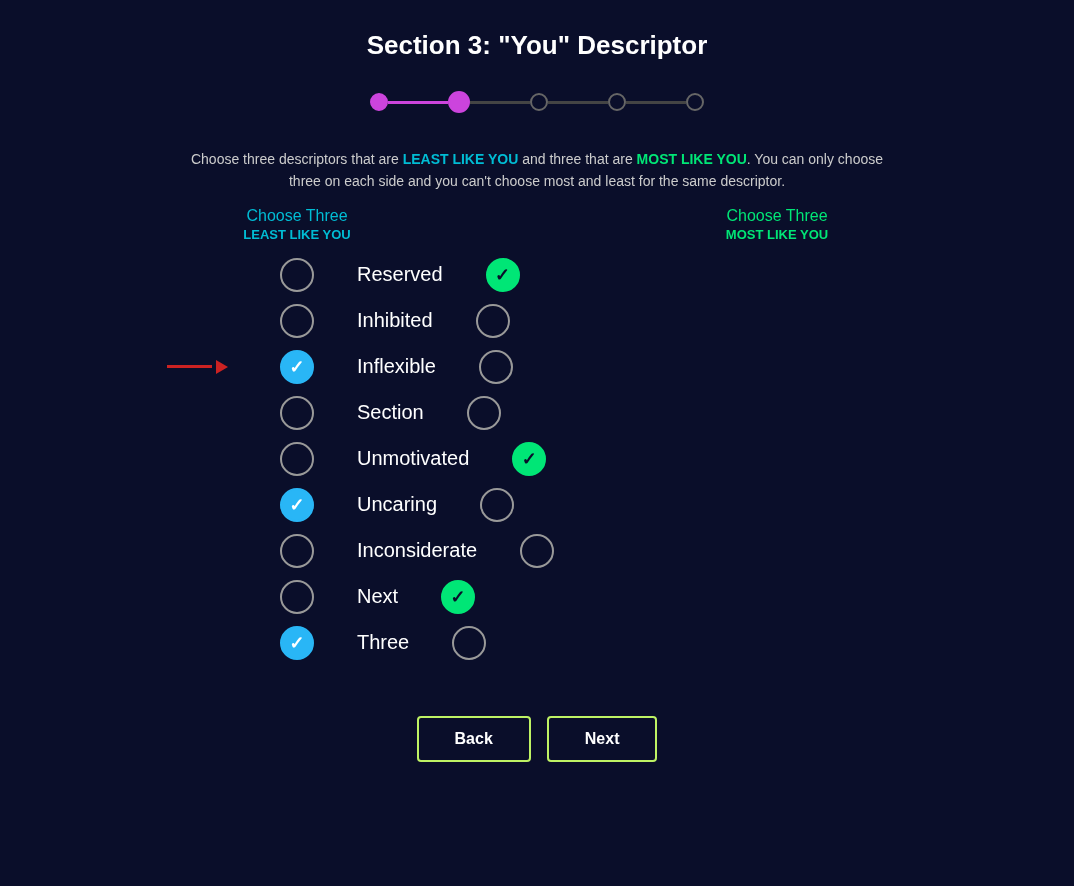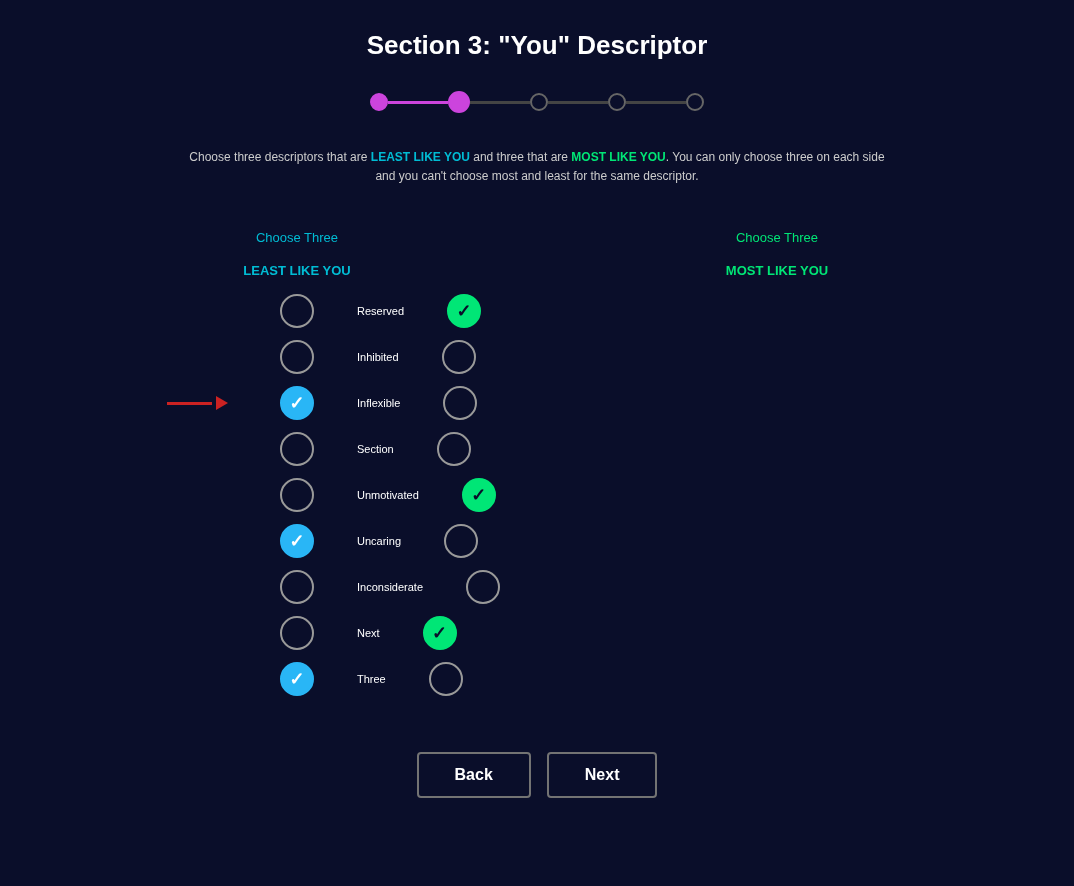--- a/index.html
+++ b/index.html
@@ -57,24 +57,24 @@
       background: #444;
     }
 
     .progress-line.completed {
       background: #cc44dd;
     }
 
     
     .instructions {
       text-align: center;
-      font-size: 12px;
+      font-size: 14px;
       color: #cccccc;
       max-width: 700px;
-      margin-bottom: 44px;
+      margin-bottom: 14px;
       line-height: 1.6;
     }
 
     .instructions .least {
       color: #00bcd4;
       font-weight: bold;
     }
 
     .instructions .most {
       color: #00e676;
@@ -94,22 +94,22 @@
       text-align: center;
       width: 120px;
     }
 
     .col-header-right {
       text-align: center;
       width: 120px;
     }
 
     .col-label {
-      font-size: 13px;
-      margin-bottom: 18px;
+      font-size: 16px;
+      margin-bottom: 2px;
     }
 
     .col-label-least {
       color: #00bcd4;
     }
 
     .col-label-most {
       color: #00e676;
     }
 
@@ -137,21 +137,21 @@
     .descriptor-row {
       display: flex;
       align-items: center;
       justify-content: space-between;
       padding: 6px 0;
     }
 
     .descriptor-label {
       flex: 1;
       text-align: center;
-      font-size: 11px;
+      font-size: 20px;
       color: #ffffff;
     }
 
     .left-check {
       width: 120px;
       display: flex;
       justify-content: center;
       align-items: center;
     }
 
@@ -202,21 +202,21 @@
     
     .bottom-buttons {
       display: flex;
       gap: 16px;
       margin-top: 50px;
     }
 
     .btn {
       padding: 12px 36px;
       font-size: 16px;
-      border: 2px solid #737373;
+      border: 2px solid #bef264;
       background: transparent;
       color: #ffffff;
       cursor: pointer;
       border-radius: 4px;
       font-weight: bold;
       text-align: right;
     }
 
     
     .row-wrapper {

